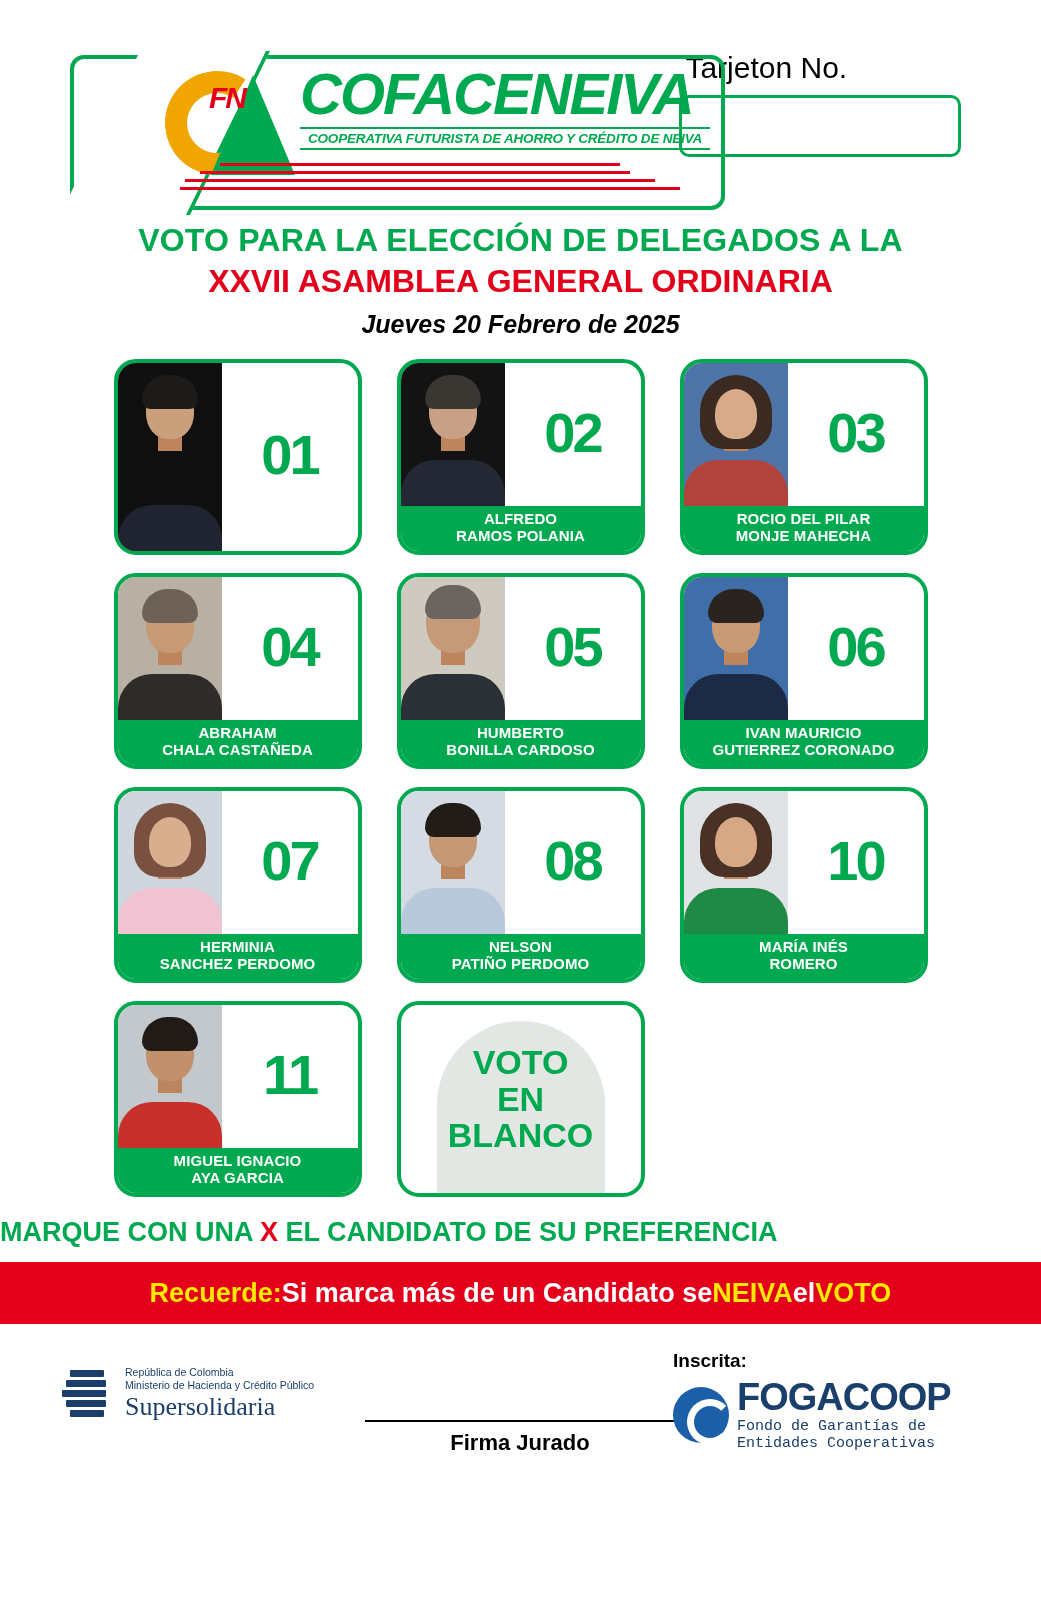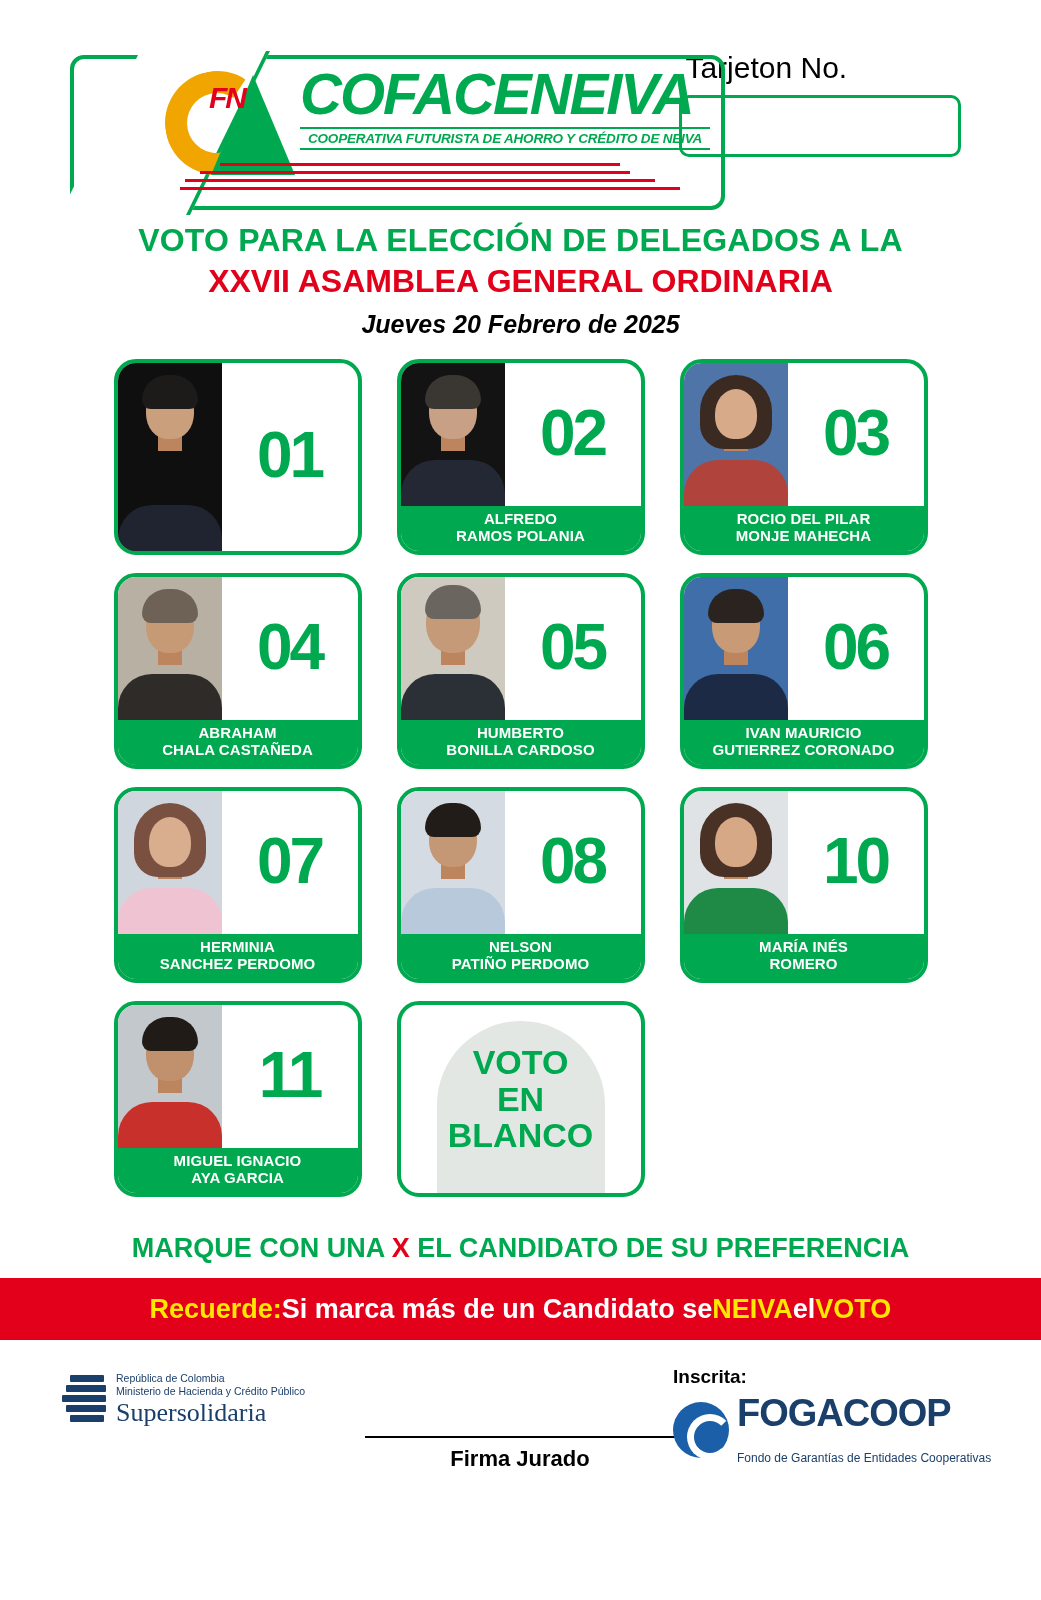--- a/index.html
+++ b/index.html
@@ -188,21 +188,21 @@
     height: 100%;
     background: #c9cfd4;
     position: relative;
     overflow: hidden;
   }
   .num {
     flex: 1;
     display: flex;
     align-items: center;
     justify-content: center;
-    font-size: 64px;
+    font-size: 56px;
     font-weight: bold;
     color: #00a84f;
     letter-spacing: -3px;
     line-height: 1;
     padding-bottom: 4px;
   }
   .name {
     background: #00a84f;
     color: #fff;
     font-size: 15px;
@@ -254,22 +254,21 @@
     line-height: 1.08;
   }
   .p-body { position:absolute; left:50%; transform:translateX(-50%); bottom:0; width:104px; height:46px; border-radius:34px 34px 0 0; }
   .p-head { position:absolute; left:50%; transform:translateX(-50%); top:18px; width:48px; height:58px; border-radius:50% 50% 44% 44%; background:#c8936b; }
   .p-hair { position:absolute; left:50%; transform:translateX(-50%); top:12px; width:56px; height:34px; border-radius:28px 28px 10px 10px; }
   .p-hair-long { position:absolute; left:50%; transform:translateX(-50%); top:12px; width:72px; height:74px; border-radius:36px 36px 24px 24px; }
   .p-neck { position:absolute; left:50%; transform:translateX(-50%); top:68px; width:24px; height:20px; background:#bd855e; }
 
   
   .marque {
-    text-align: center;
-    margin-top: 36px;
+    margin-top: 20px;
     font-size: 27px;
     font-weight: bold;
     color: #00a84f;
   }
   .marque .x { color: #e2001a; }
   .recuerde-bar {
     margin-top: 14px;
     background: #e2001a;
     height: 62px;
     display: flex;
@@ -286,21 +285,21 @@
     position: relative;
     height: 200px;
     padding: 28px 40px 0 60px;
   }
   .vigilada-label, .inscrita-label {
     font-size: 19px;
     font-weight: bold;
     color: #000;
   }
   .vigilada-block { position: absolute; left: 62px; top: 26px; width: 330px; }
-  .super-logo { display: flex; align-items: center; margin-top: 6px; }
+  .super-logo { display: flex; align-items: flex-end; margin-top: 16px; gap: 9px; }
   .super-mark {
     width: 46px; height: 52px;
     position: relative;
     margin-right: 8px;
   }
   .super-mark i {
     position: absolute;
     left: 0;
     display: block;
     background: #1b3f6b;
@@ -346,23 +345,24 @@
     border-right-color: transparent;
   }
   .foga-text-big {
     font-size: 38px;
     font-weight: bold;
     color: #1b3f6b;
     letter-spacing: -1px;
     line-height: 1;
   }
   .foga-text-small {
-    font-size: 12px;
+    font-size: 15px;
     color: #1b3f6b;
-    margin-top: 19px;
+    margin-top: 2px;
+    font-family: Liberation Mono, monospace;
   }
 </style>
 </head>
 <body>
 
 <div class="ballot">
 
   <div class="header">
 
     <div class="logo-box">

